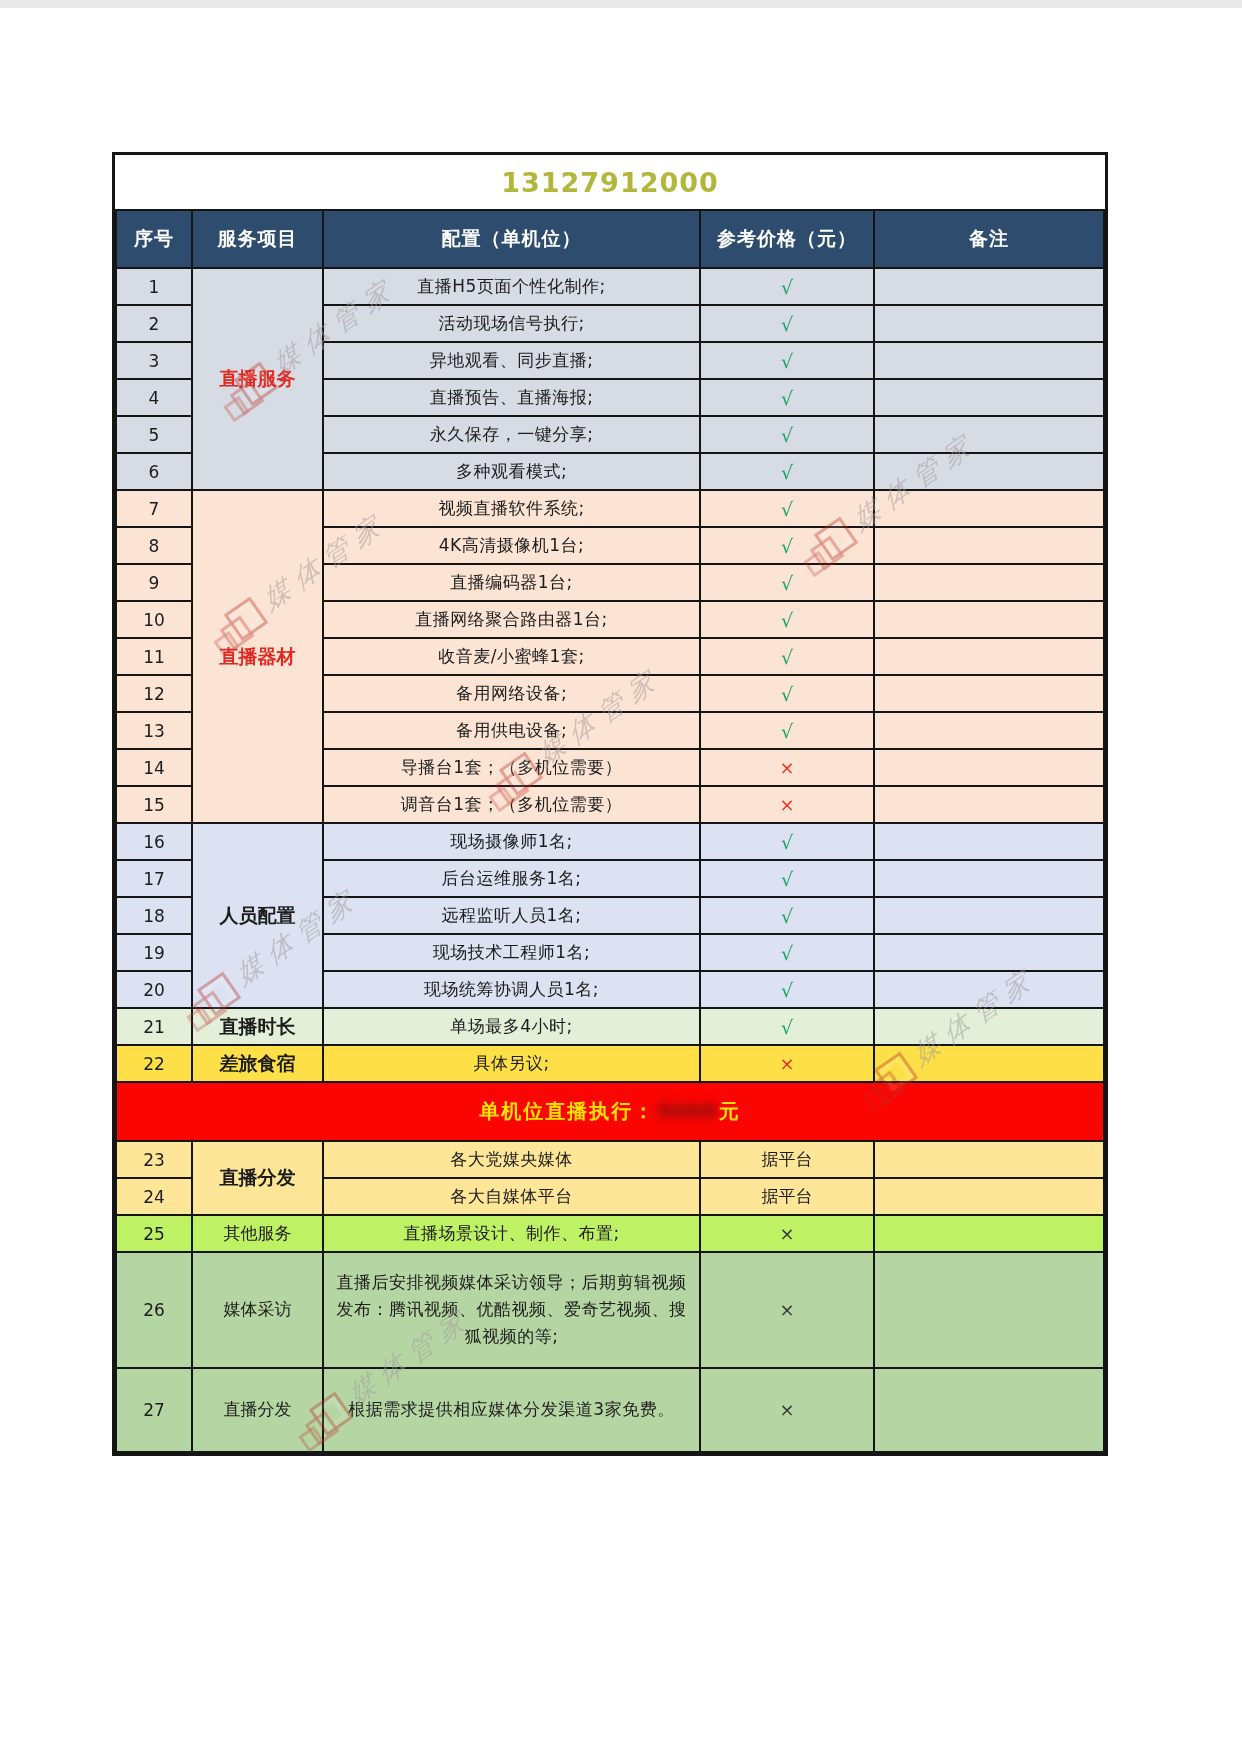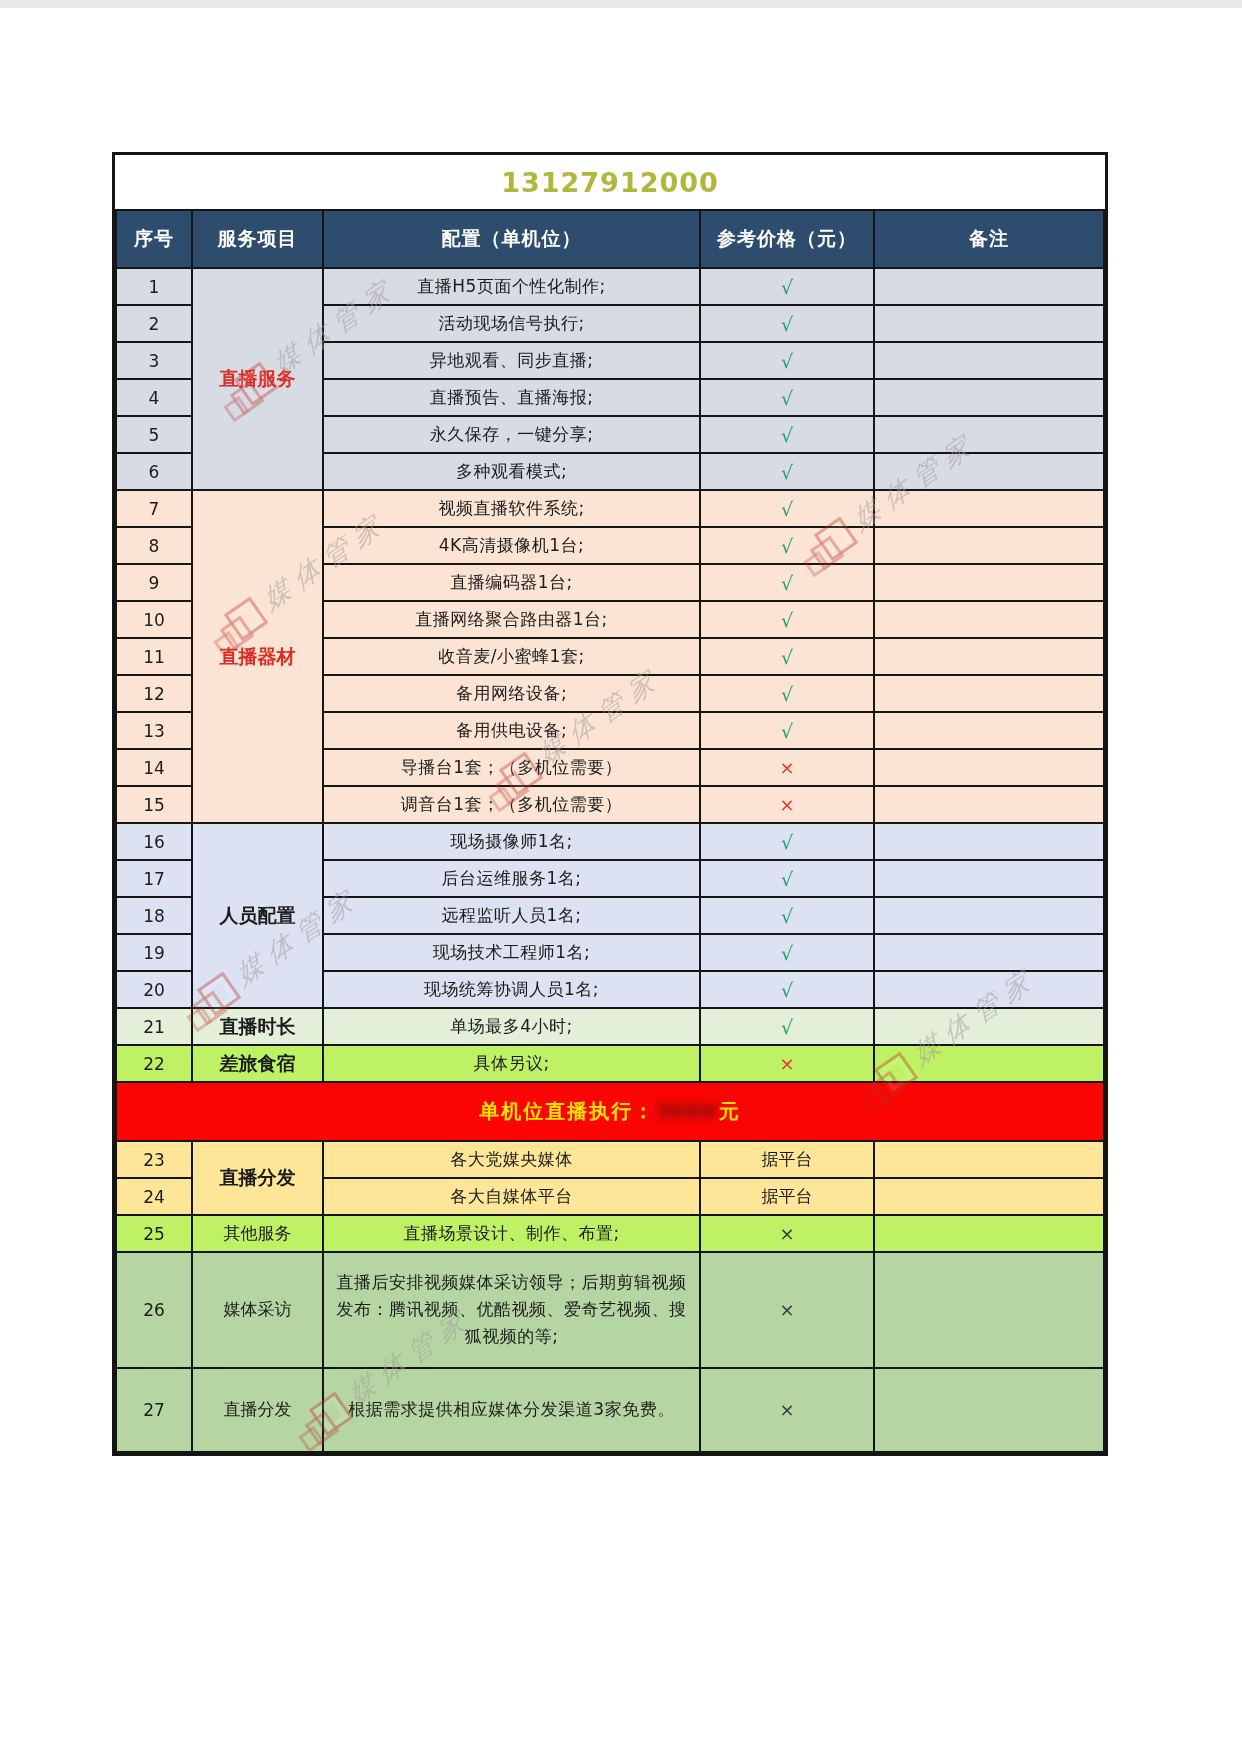--- a/index.html
+++ b/index.html
@@ -25,21 +25,21 @@
   thead th{background:#2e4c6d;color:#ffffff;font-size:19px;font-weight:bold;letter-spacing:1px;}
   tbody tr{height:37px;}
   tr.h-lg{height:98px;}
   tr.h-md{height:84px;}
 
   
   .t-bluegray td{background:#d7dbe3;}
   .t-peach   td{background:#fce4d4;}
   .t-lavender td{background:#dce2f1;}
   .t-green1  td{background:#e3efd9;}
-  .t-gray    td{background:#bef264;}
+  .t-gray    td{background:#fde047;}
   .t-yellow  td{background:#fee698;}
   .t-white   td{background:#bef264;}
   .t-green2  td{background:#b5d6a3;}
 
   td.cat{font-size:19px;font-weight:bold;}
   td.cat.acc-red{color:#e02a21;margin-left:8px;}
   td.cat.acc-dark{color:#1c1c1c;}
   td.cat.acc-plain{font-weight:normal;font-size:17px;color:#1c1c1c;}
 
   td.cfg{letter-spacing:.5px;}

